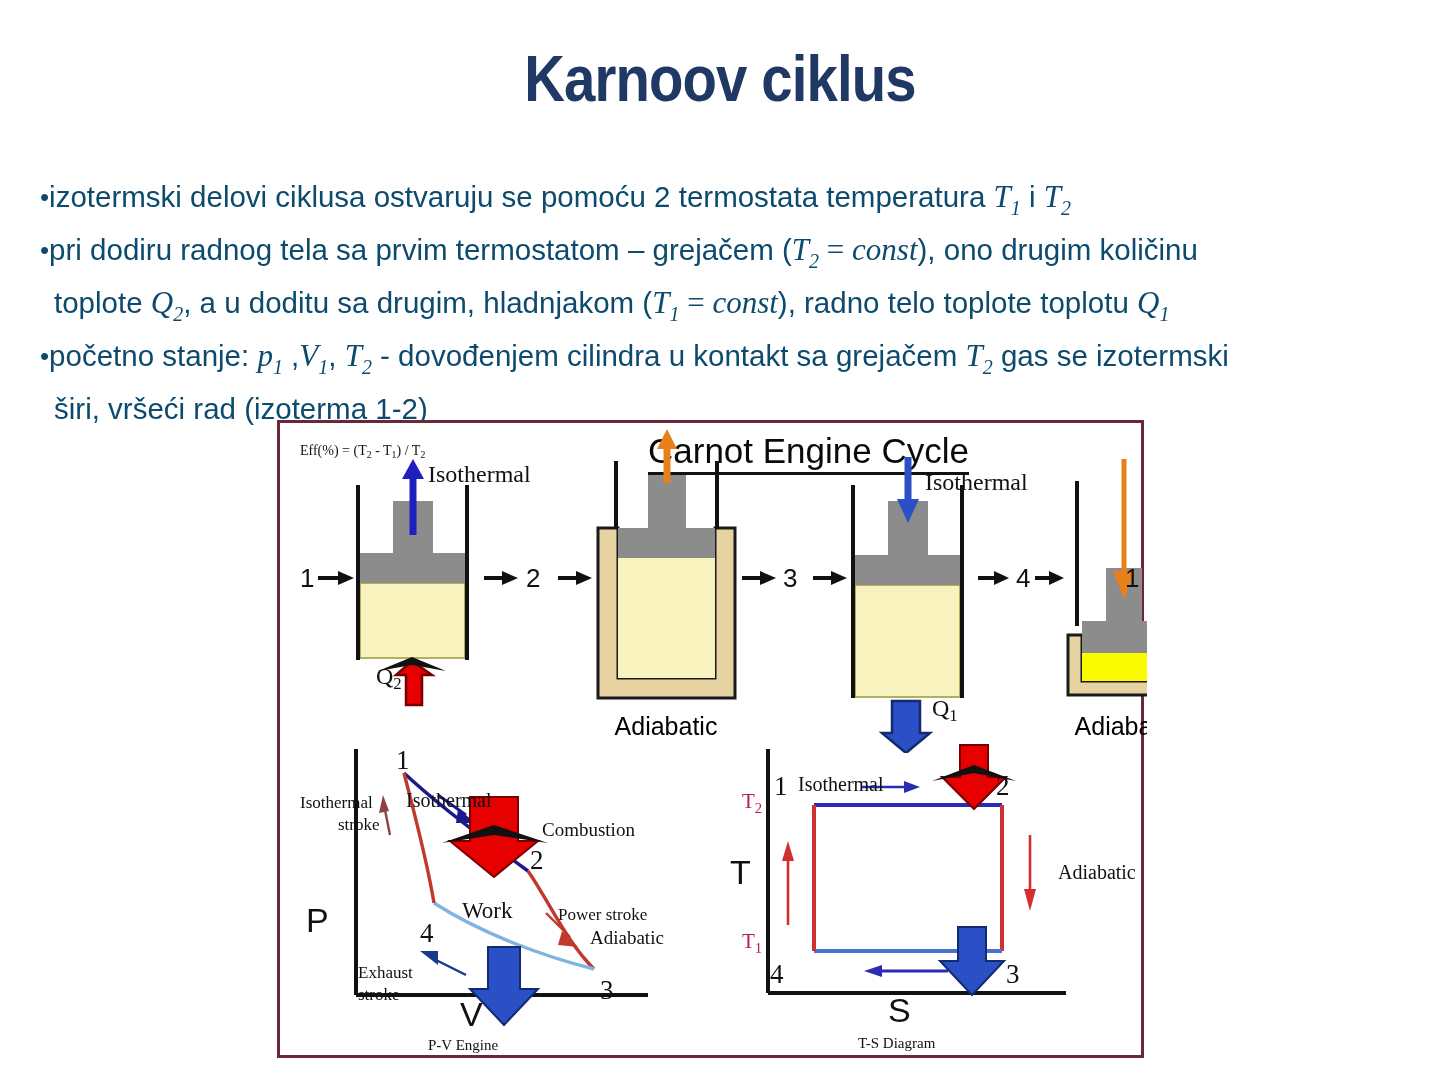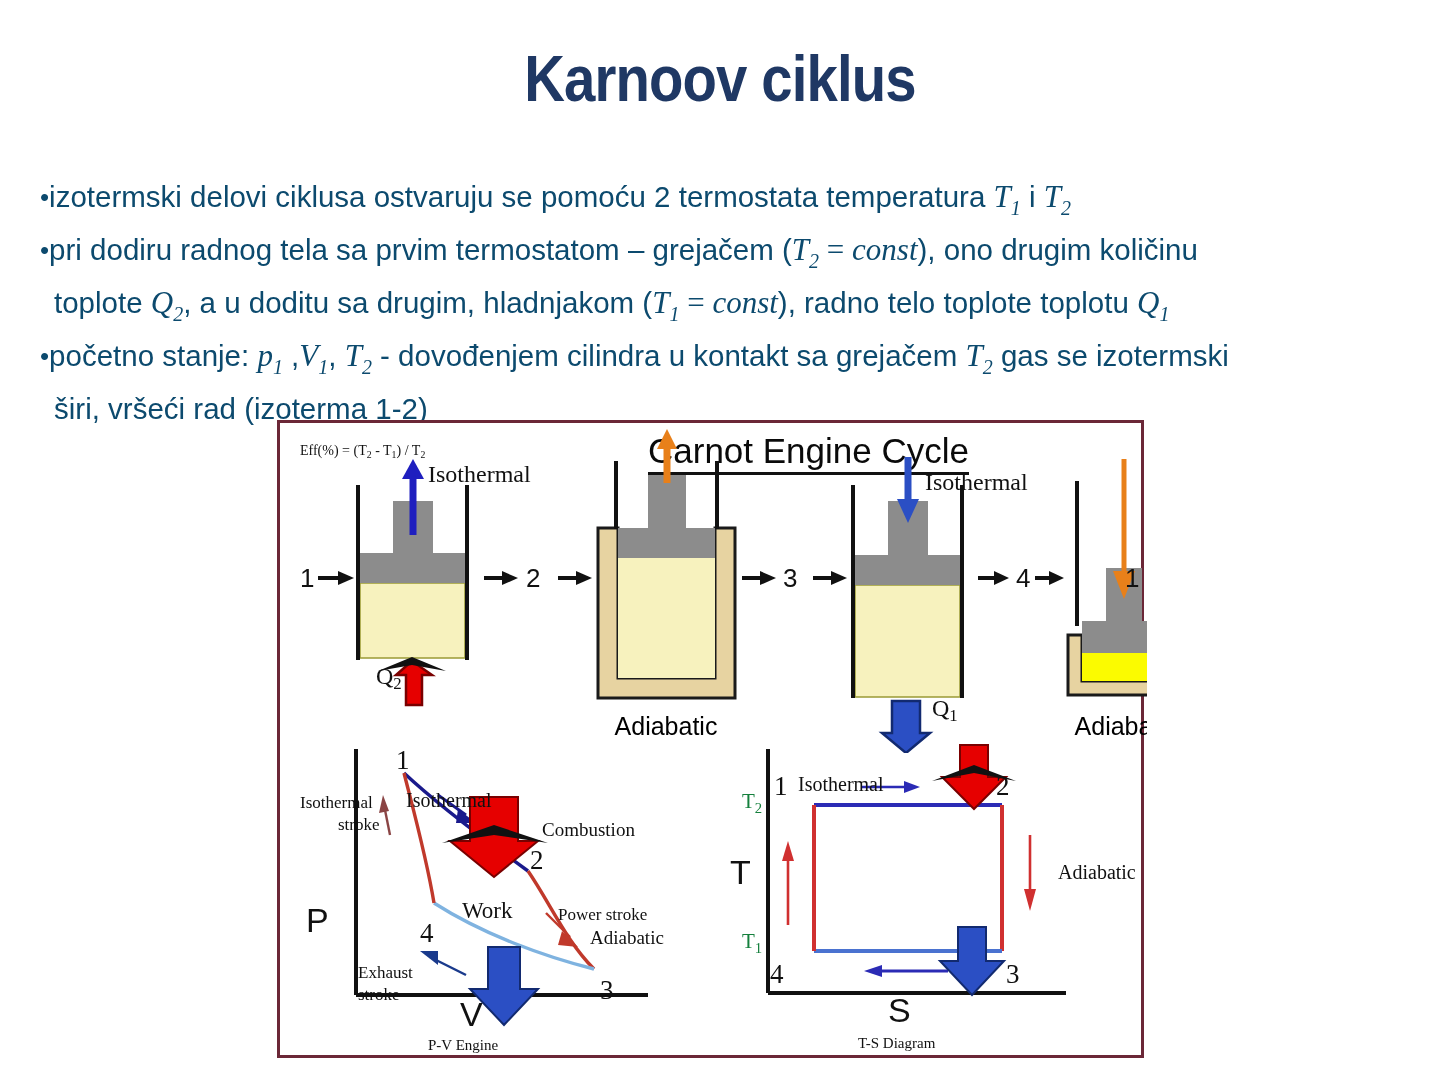--- a/index.html
+++ b/index.html
@@ -144,21 +144,21 @@
     line-height: 19px;
   }
   .pv-num {
     font-family: "Liberation Serif", serif;
     font-size: 27px;
     color: #111;
   }
   .ts-temp {
     font-family: "Liberation Serif", serif;
     font-size: 21px;
-    color: #15803d;
+    color: #be185d;
   }
 </style>
 </head>
 <body>
 
 <div id="slide-title" class="fig-abs">Karnoov ciklus</div>
 
 <div id="body-text">
     <div class="bullet-line"><span class="bullet-dot">•</span><span>izotermski delovi ciklusa ostvaruju se pomoću 2 termostata temperatura </span><span class="mathit">T</span><span class="sub">1</span><span> i </span><span class="mathit">T</span><span class="sub">2</span></div>
     <div class="bullet-line"><span class="bullet-dot">•</span><span>pri dodiru radnog tela sa prvim termostatom – grejačem (</span><span class="mathit">T</span><span class="sub">2</span><span class="mathup"> = </span><span class="mathit">const</span><span>), ono drugim količinu</span></div>

